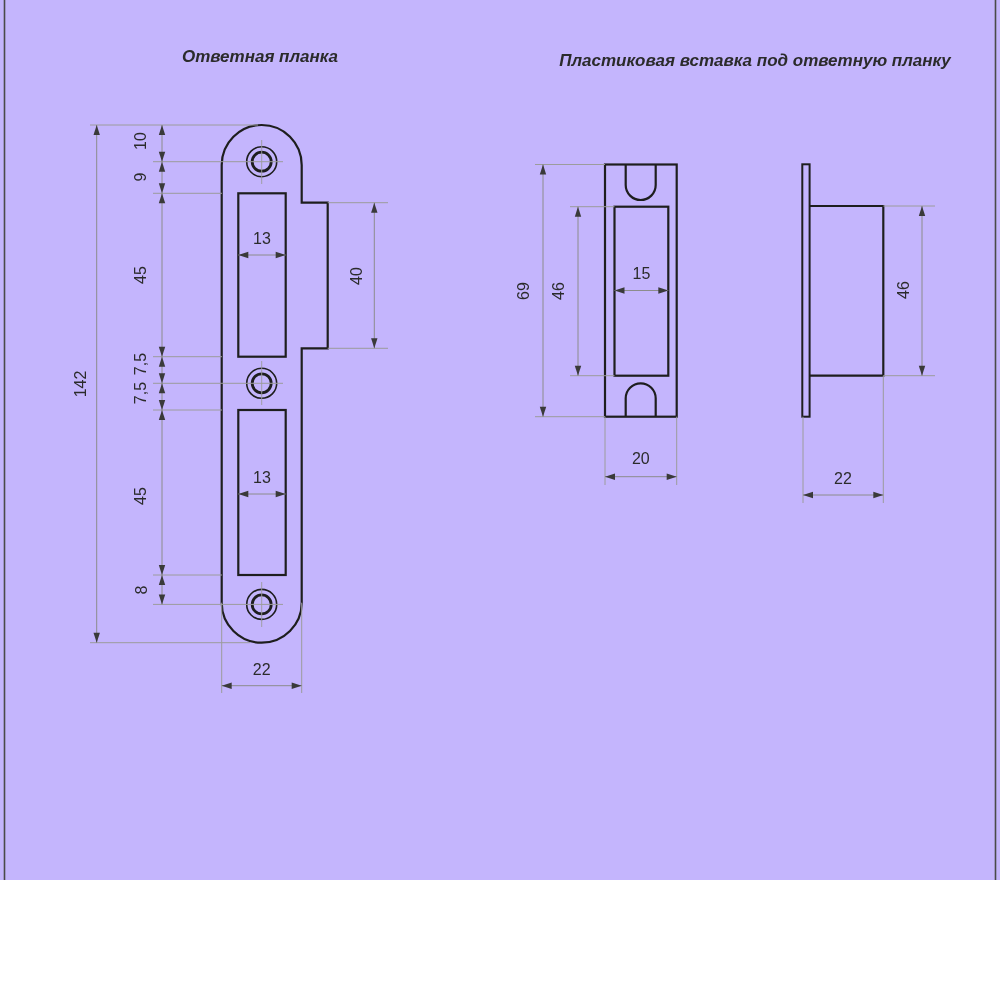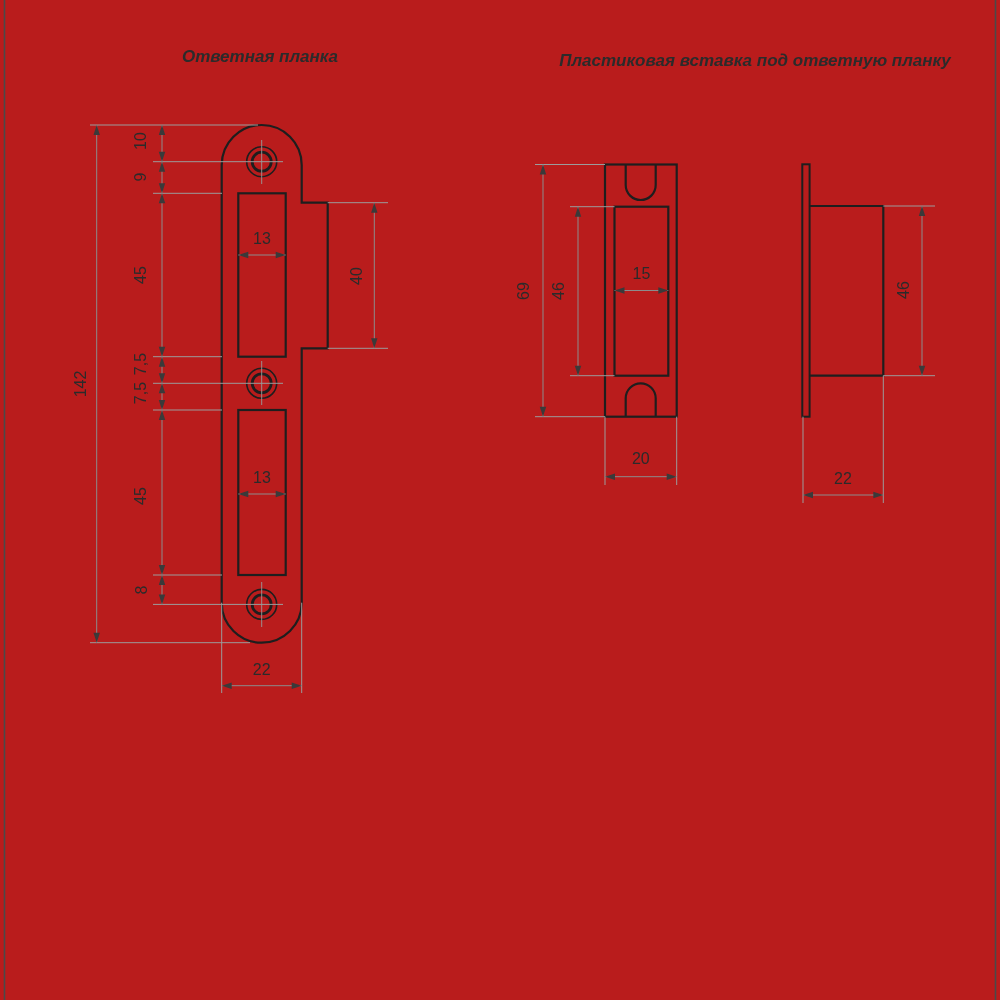--- a/index.html
+++ b/index.html
@@ -1,16 +1,16 @@
 <!DOCTYPE html>
 <html><head>
 <meta charset="utf-8">
 <style>
   html,body{margin:0;padding:0;background:#ffffff;}
-  .page{position:relative;width:1000px;height:1000px;background:#b91c1c;overflow:hidden;
+  .page{position:relative;width:1000px;height:880px;background:#c4b5fd;overflow:hidden;
         font-family:"Liberation Sans", sans-serif;}
   svg text{font-family:"Liberation Sans", sans-serif;}
   .title{font-size:17px;font-style:italic;font-weight:600;fill:#2b2b2b;text-anchor:middle;}
   .title-b{font-weight:700;}
   .dimtxt{font-size:16px;fill:#2b2b2b;text-anchor:middle;}
   .obj{stroke:#1e1e1e;stroke-width:2.2;fill:none;stroke-linejoin:miter;}
   .obj-thin{stroke:#1e1e1e;stroke-width:1.6;fill:none;}
   .obj-hole{stroke:#1e1e1e;stroke-width:2.8;fill:none;}
   .flange{stroke:#1e1e1e;stroke-width:2;fill:none;}
   .ext{stroke:#9c9c9c;stroke-width:1;fill:none;}

